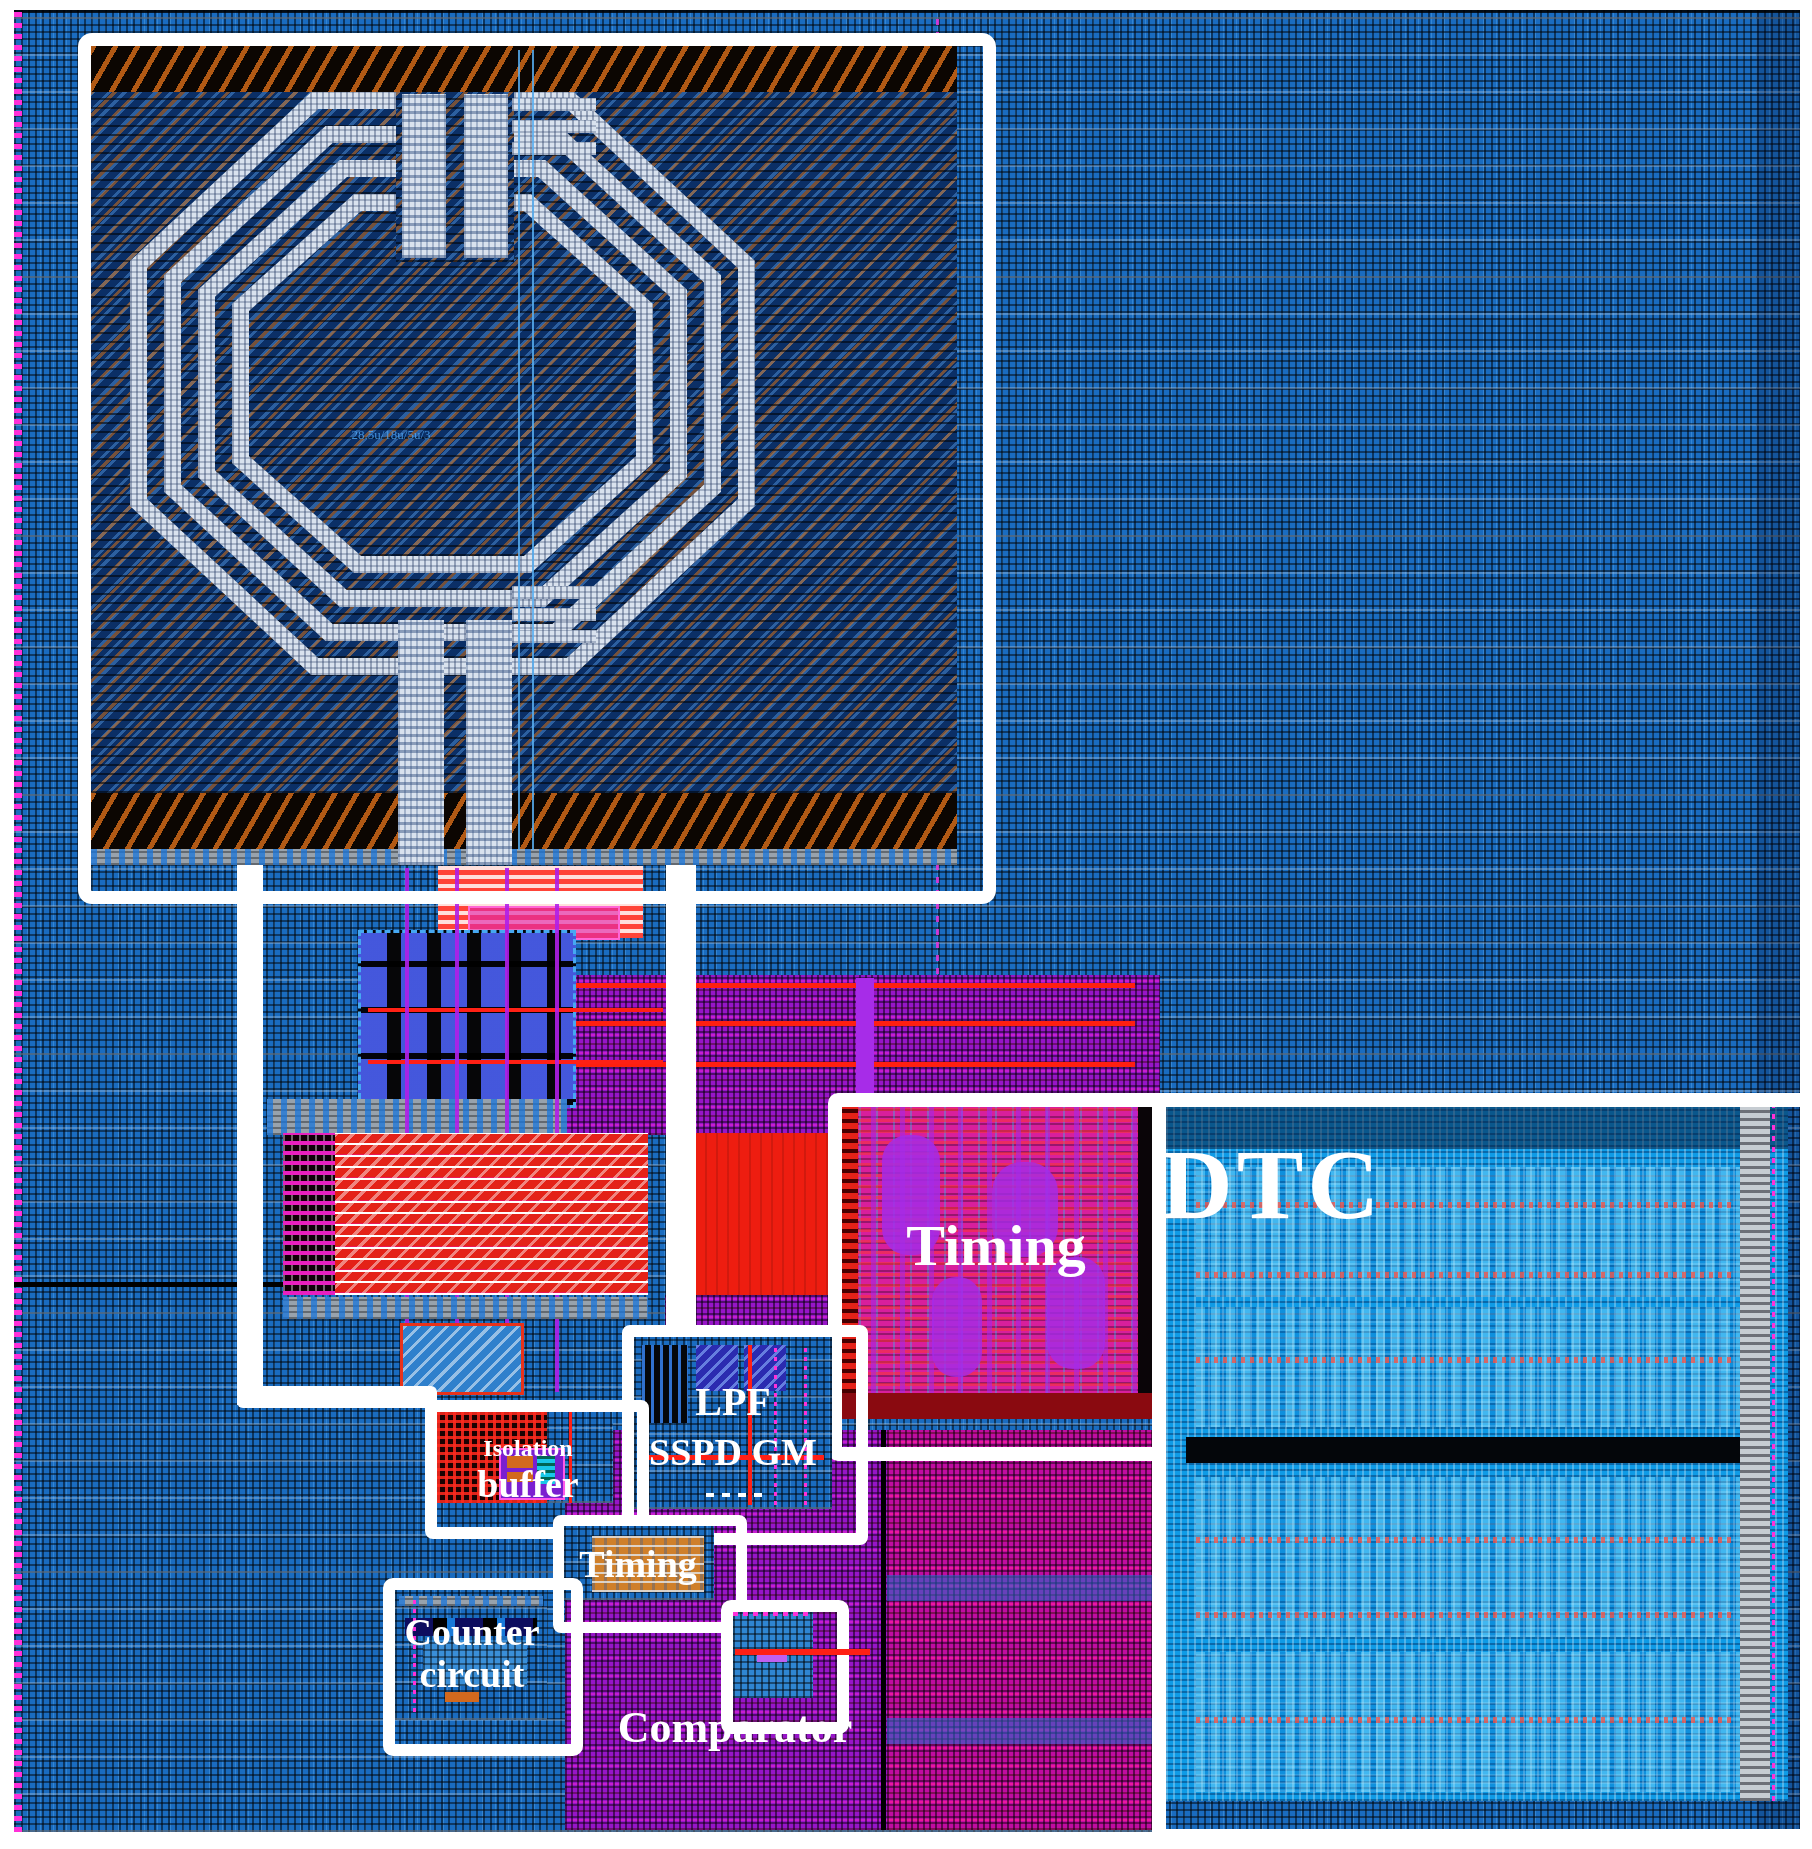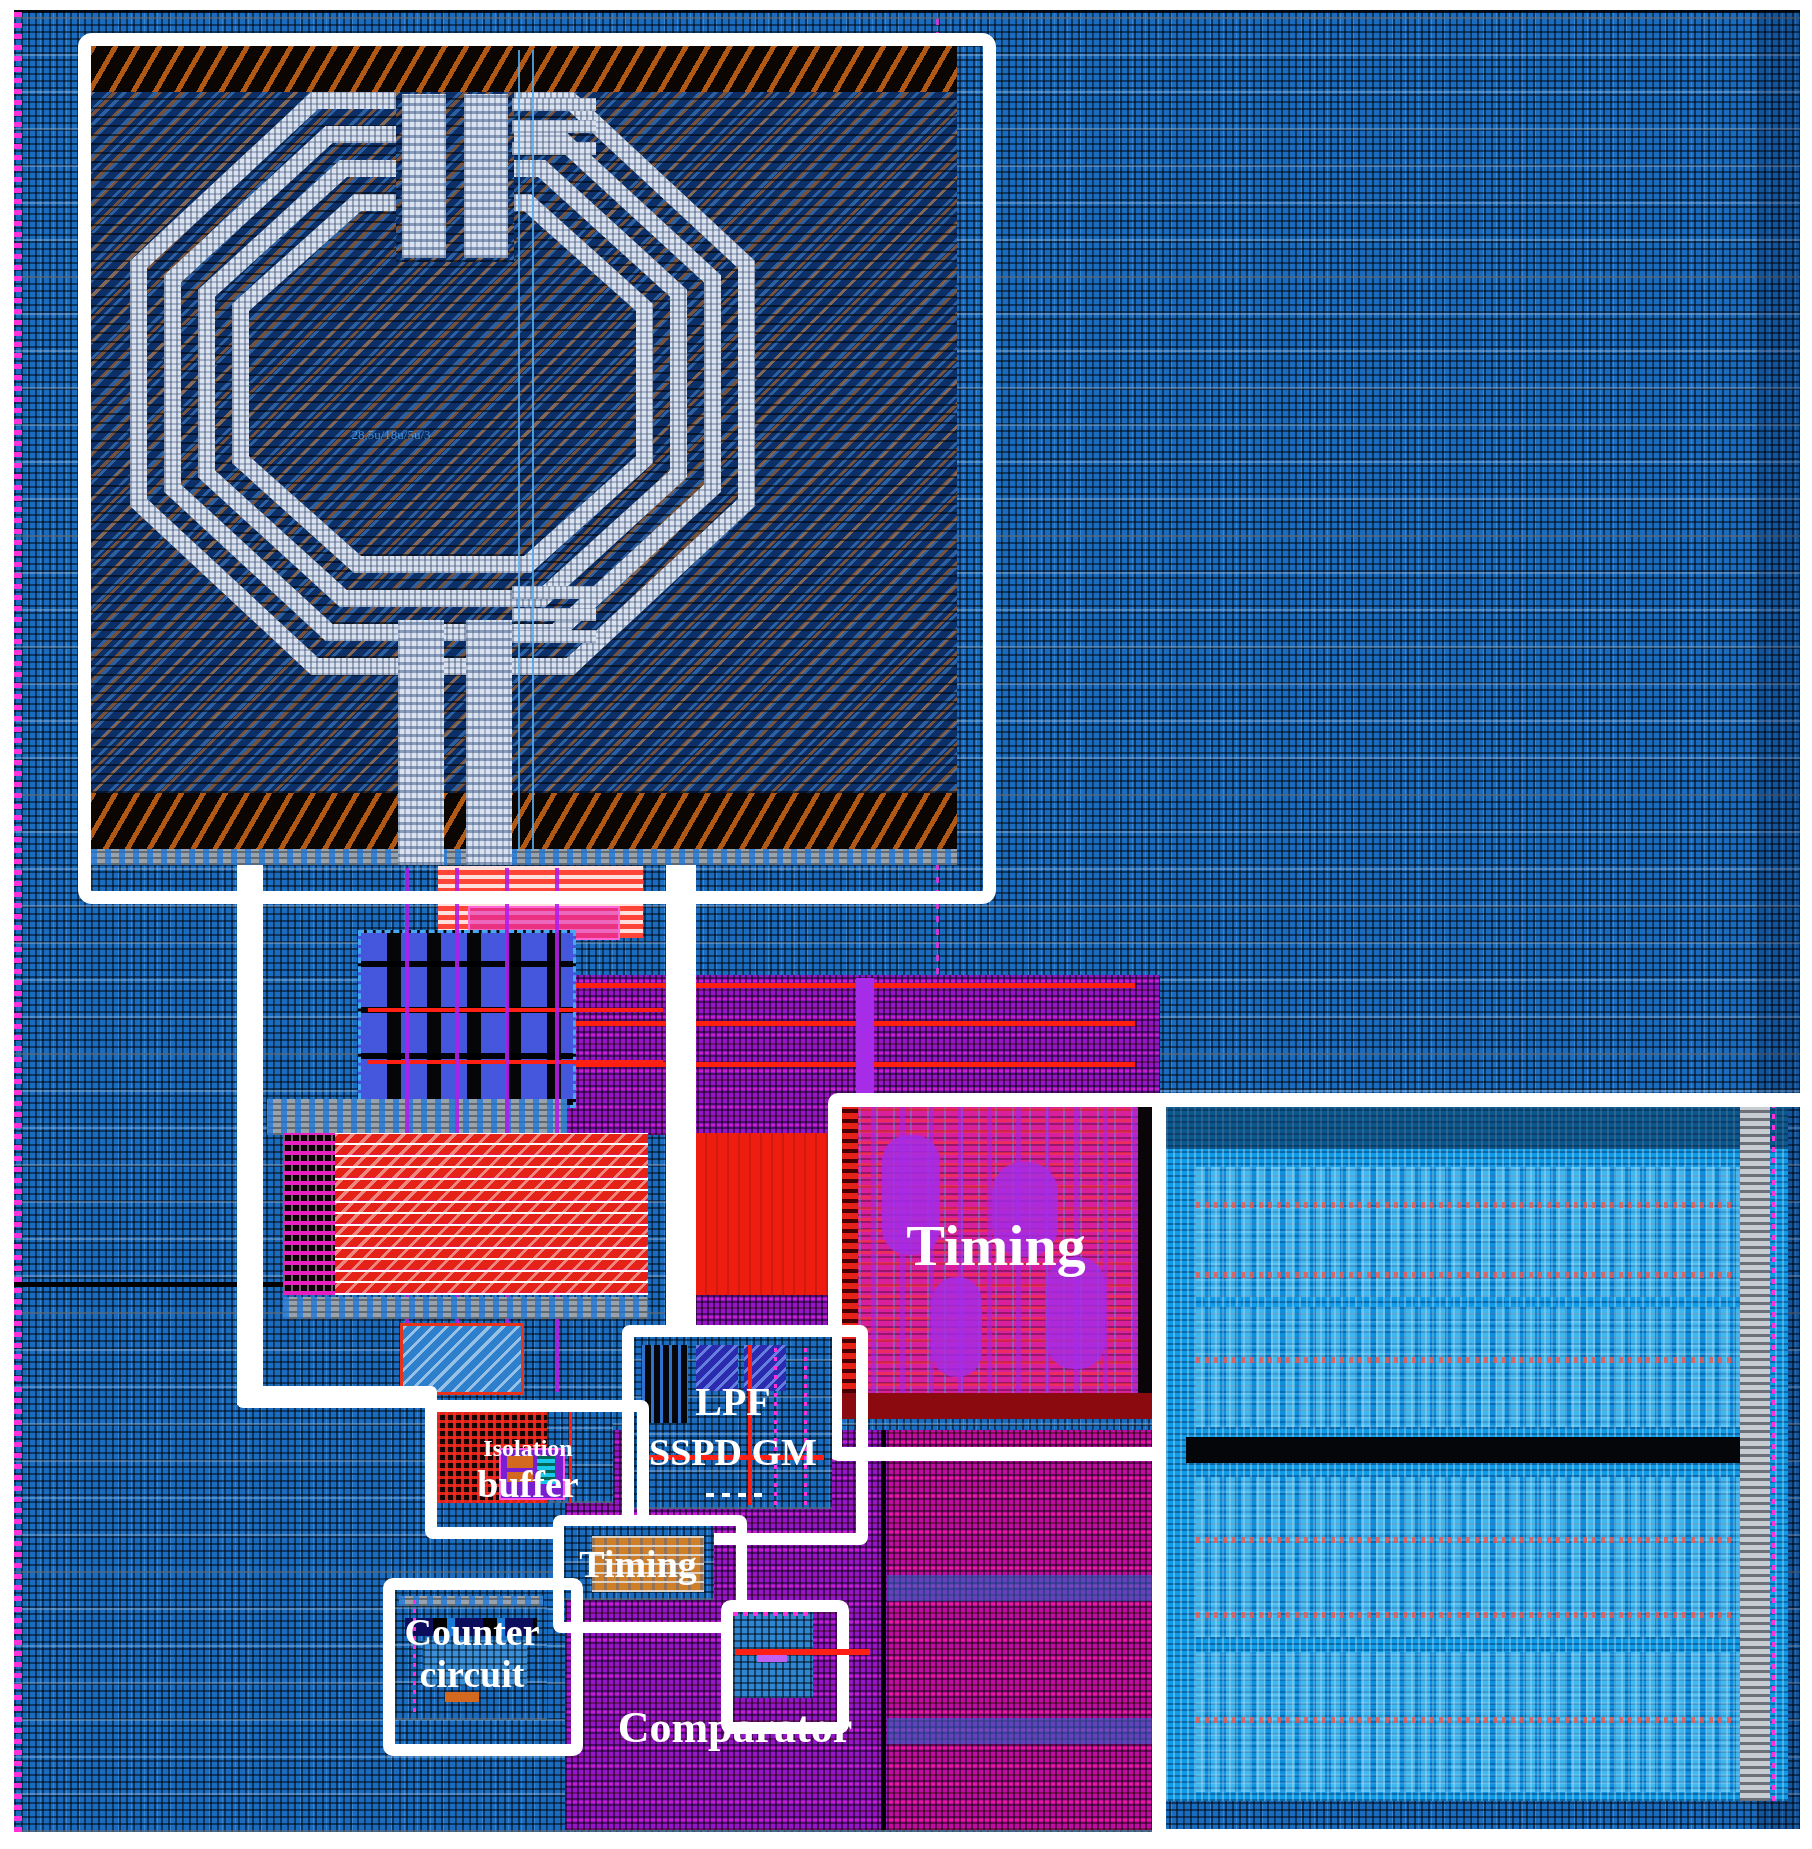--- a/index.html
+++ b/index.html
@@ -220,20 +220,21 @@
 
   <div class="abs" style="left:721px;top:1600px;width:104px;height:110px;border:12px solid #fff;border-radius:10px;">
     <div class="abs" style="left:0;top:0;width:80px;height:86px;overflow:hidden;background-color:#2f86d2;background-image:repeating-linear-gradient(90deg,rgba(0,0,0,.5) 0 2px,transparent 2px 7px),repeating-linear-gradient(0deg,rgba(0,0,0,.45) 0 2px,transparent 2px 7px);">
       <div class="abs" style="left:0;top:0;width:80px;height:4px;background:repeating-linear-gradient(90deg,#ff30d8 0 5px,transparent 5px 10px);"></div>
       <div class="abs" style="left:24px;top:42px;width:30px;height:8px;background:#c060f0;"></div>
     </div>
   </div>
   <div class="abs" style="left:735px;top:1649px;width:135px;height:6px;background:#ff2015;"></div>
 
   <div class="lbl" style="left:996px;top:1246px;font-size:58px;">Timing</div>
+  <div class="lbl" style="left:1272px;top:1185px;font-size:100px;letter-spacing:4px;">DTC</div>
   <div class="lbl" style="left:733px;top:1402px;font-size:40px;">LPF</div>
   <div class="lbl" style="left:733px;top:1452px;font-size:38px;">SSPD GM</div>
   <div class="lbl" style="left:528px;top:1448px;font-size:24px;">Isolation</div>
   <div class="lbl" style="left:528px;top:1484px;font-size:38px;">buffer</div>
   <div class="lbl" style="left:638px;top:1564px;font-size:38px;">Timing</div>
   <div class="lbl" style="left:472px;top:1632px;font-size:38px;">Counter</div>
   <div class="lbl" style="left:472px;top:1674px;font-size:38px;font-family:Liberation Serif, serif;">circuit</div>
   <div class="lbl" style="left:735px;top:1728px;font-size:44px;">Comparator</div>
 
 </div>

